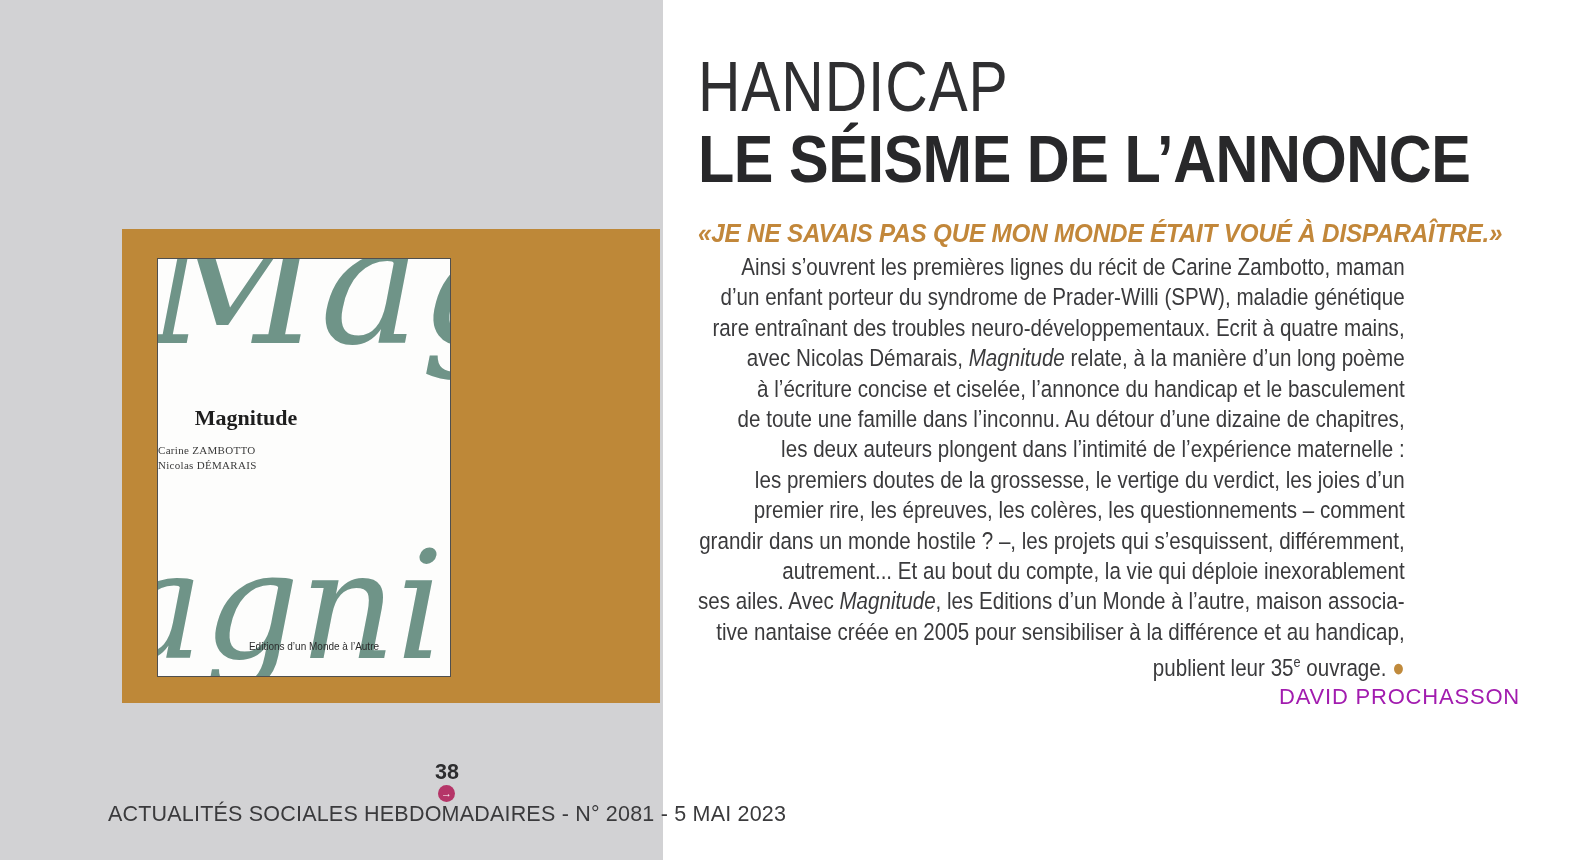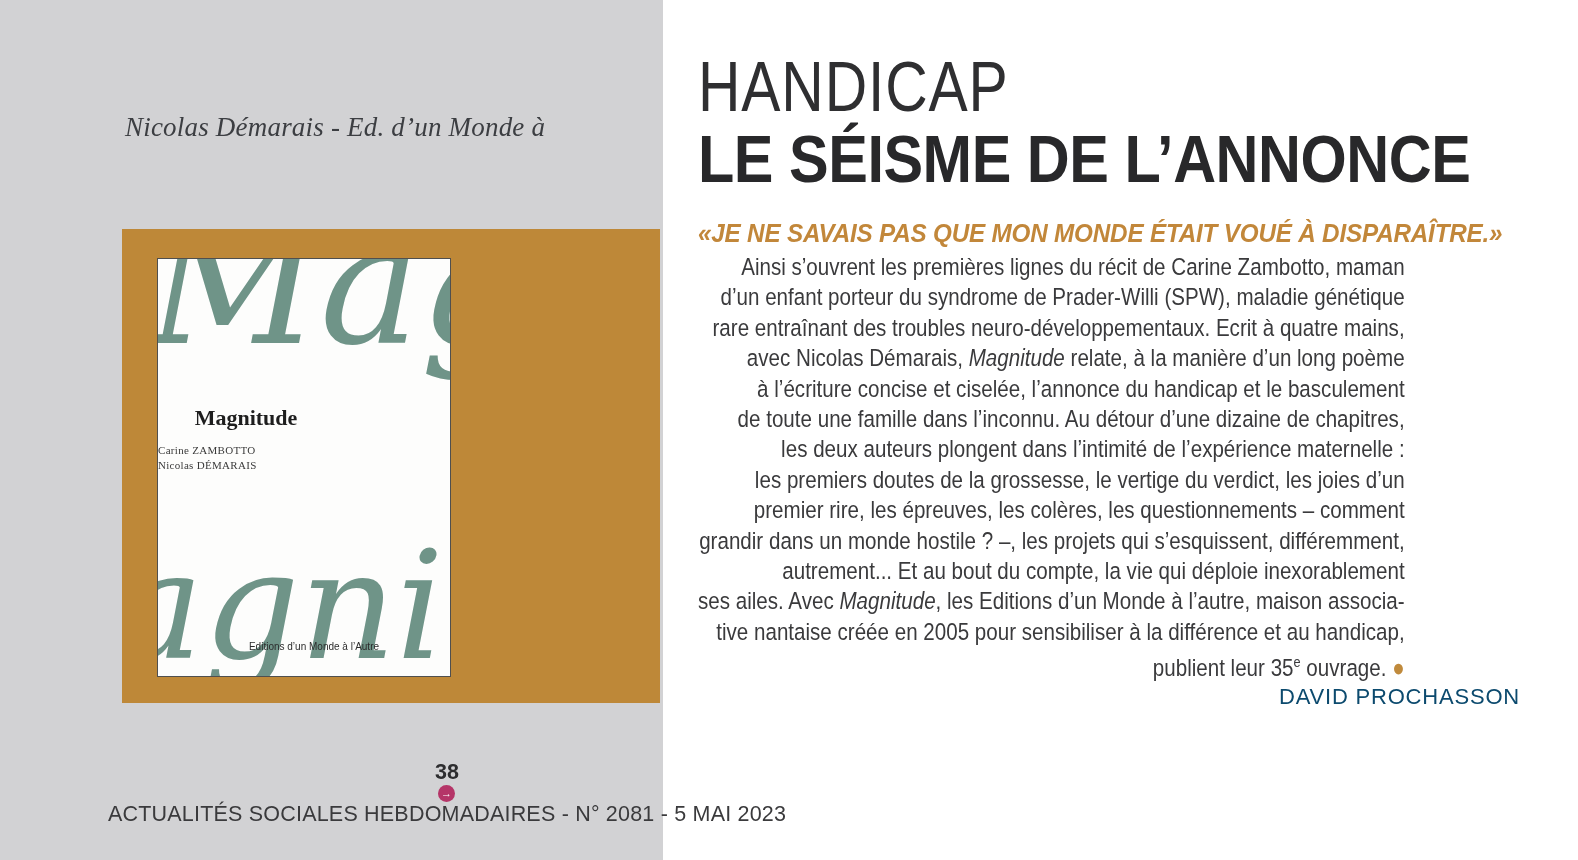--- a/index.html
+++ b/index.html
@@ -46,37 +46,36 @@
   .lede{position:absolute;top:219px;left:0;font-size:25px;font-weight:bold;
     font-style:italic;color:#c2873a;white-space:nowrap;letter-spacing:-.2px;
     transform:scaleX(.97);transform-origin:0 0;}
   .bodycopy{position:absolute;top:252px;left:0;font-size:24.5px;line-height:30.4px;
     color:#3a3a3c;text-align:right;}
   .body-line{white-space:nowrap;transform:scaleX(.84);transform-origin:0 0;height:30.4px;}
   .body-line .italic{font-style:italic;}
   .body-line .sup{vertical-align:super;font-size:.62em;}
   .body-line .dot{color:#c08a3c;}
   .byline{position:absolute;top:684px;left:0;width:822px;text-align:right;
-    font-size:22px;color:#0c4a6e;letter-spacing:.8px;white-space:nowrap;}
+    font-size:22px;color:#a21caf;letter-spacing:.8px;white-space:nowrap;}
 
   
   .footer{position:absolute;left:108px;top:760px;display:flex;align-items:center;
     font-size:21.5px;color:#3a3a3c;flex-direction:column;}
   .footer .page-num{font-weight:bold;color:#2d2d2f;}
   .footer .circle-icon.small{width:17px;height:17px;line-height:17px;font-size:11px;
     background:#b53568;margin:0 9px 0 8px;vertical-align:-2px;}
   .footer .footer-text{letter-spacing:.2px;white-space:nowrap;}
 </style>
 </head>
 <body>
 
 <div class="left-bg"></div>
 
 <div class="caption">
-  <div class="caption-line">Nicolas Démarais - Ed. d’un Monde à</div>
 </div>
 
 <div class="book-panel">
   <div class="book-cover">
     <div class="script script-top">Magn</div>
     <div class="script script-bottom">agnitu</div>
     <div class="cover-title">Magnitude</div>
     <div class="cover-authors">
       <div>Carine ZAMBOTTO</div>
       <div>Nicolas DÉMARAIS</div>

